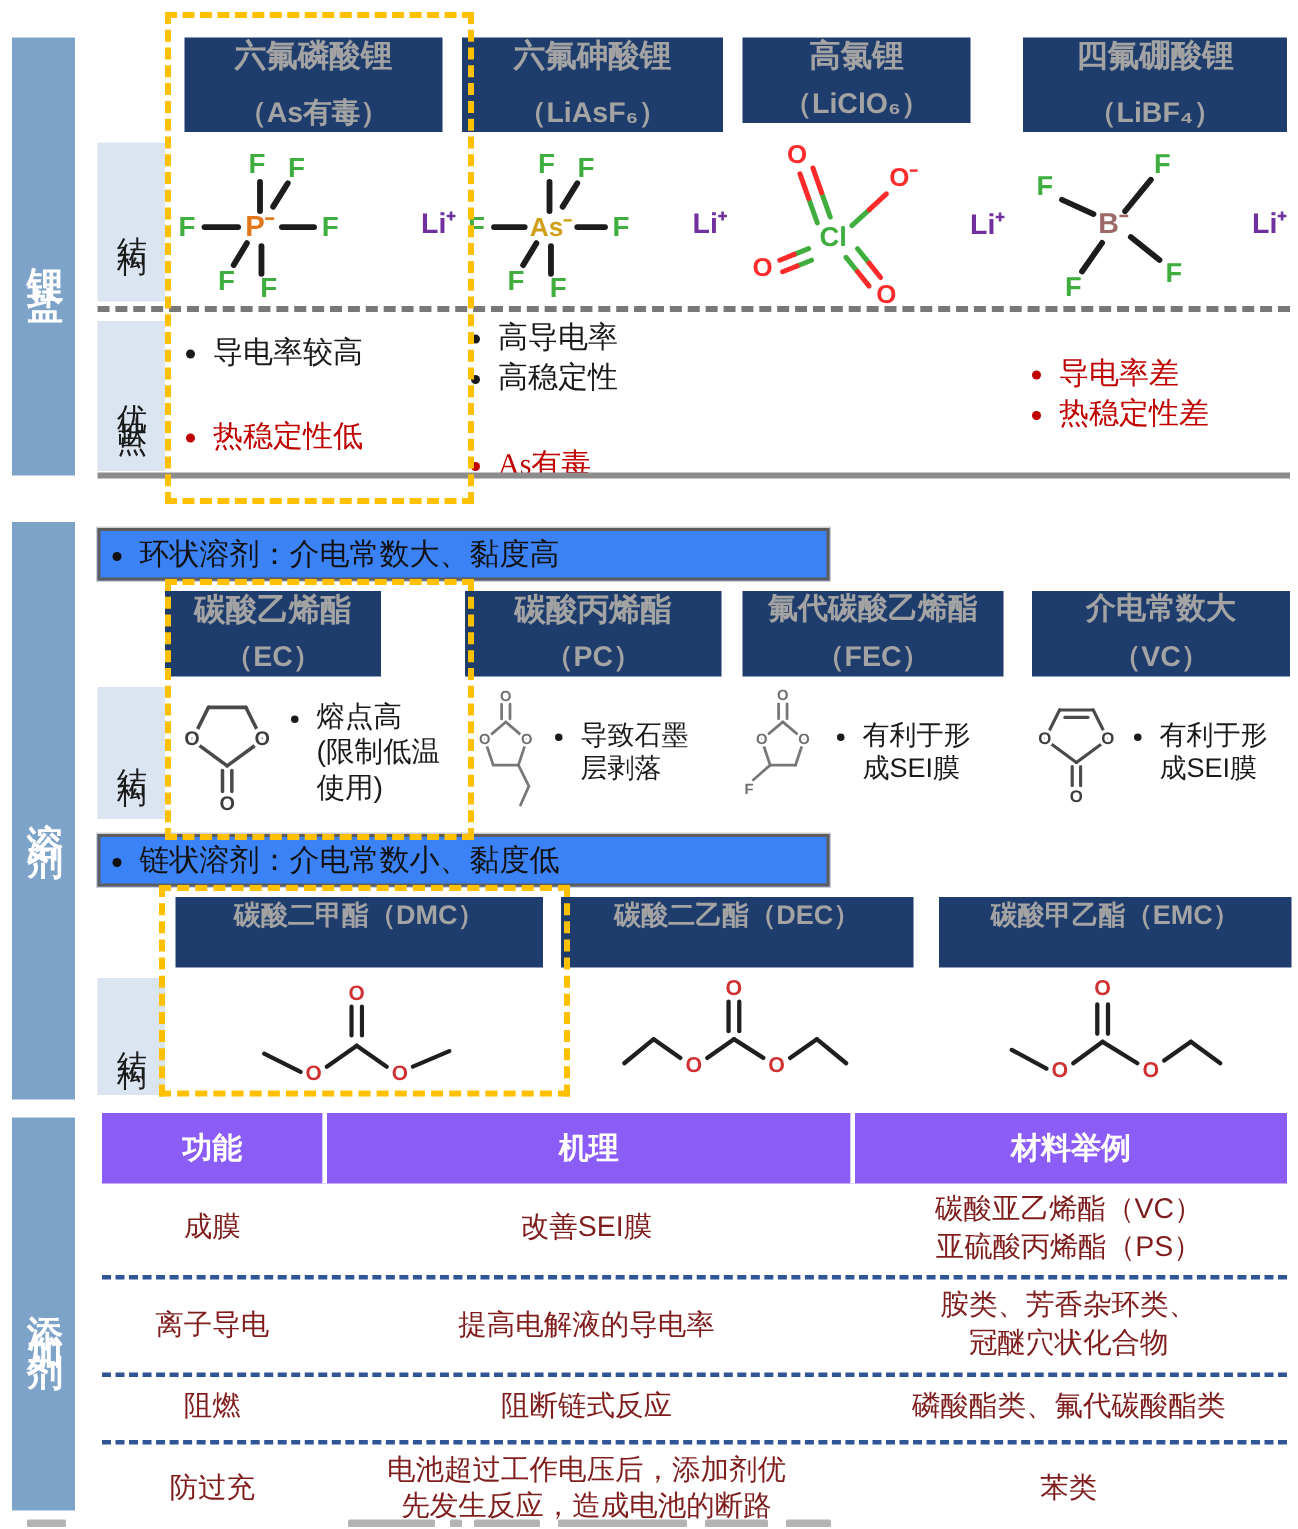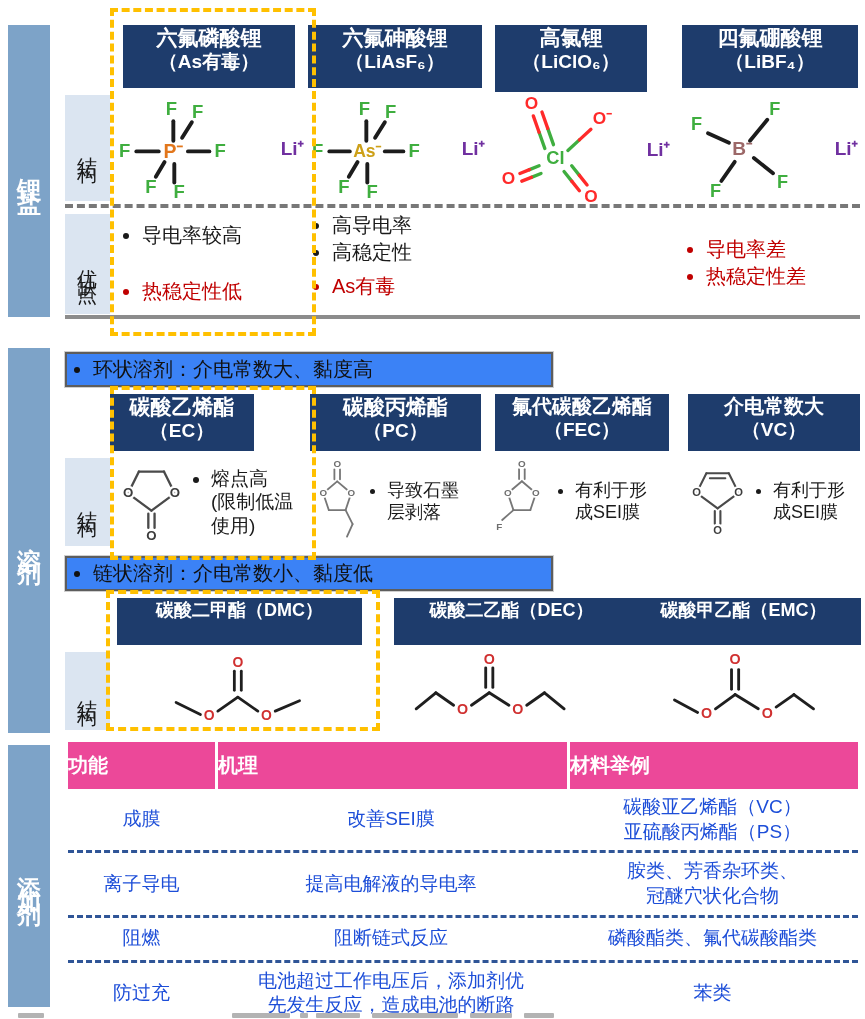--- a/index.html
+++ b/index.html
@@ -10,22 +10,22 @@
   .vbar{position:absolute;left:8px;width:42px;background:#7da3c8;color:#fff;
         display:flex;align-items:center;justify-content:center;font-weight:bold;font-size:24px;}
   .vbar span{writing-mode:vertical-rl;text-orientation:upright;letter-spacing:12px;line-height:1;}
 
   
   .rowlabel{position:absolute;left:65px;width:45px;background:#dbe5f1;color:#1a1a1a;
         display:flex;align-items:center;justify-content:center;font-size:20px;}
   .rowlabel span{writing-mode:vertical-rl;text-orientation:upright;letter-spacing:7px;line-height:1;}
 
   
-  .navy{position:absolute;background:#1e3c6c;color:#ffffff;display:flex;flex-direction:column;
-        align-items:center;justify-content:flex-start;font-weight:bold;text-align:center;}
+  .navy{position:absolute;background:#1e3c6c;color:#a3a3a3;display:flex;flex-direction:column;
+        align-items:center;justify-content:space-between;font-weight:bold;text-align:center;}
   .navy .l1{font-size:21px;line-height:1.25;}
   .navy .l2{font-size:19px;line-height:1.2;}
   .navy.single{font-size:18px;}
 
   
   .gdash{position:absolute;border-top:4px dashed #787878;}
   .gsolid{position:absolute;border-top:4px solid #8c8c8c;}
 
   
   .obox{position:absolute;border:4px dashed #ffc000;z-index:8;pointer-events:none;}
@@ -47,25 +47,25 @@
   .pros.center{justify-content:center;}
 
   
   .note{font-size:18px;line-height:1.22;}
   .note ul{margin:0;padding-left:19px;}
   .pre{white-space:pre-line;}
 
   
   #additives-table{position:absolute;left:68px;top:742px;width:790px;}
   .t-head{display:grid;grid-template-columns:147px 352px 291px;}
-  .t-head .hcell{background:#ec4899;color:#fff;font-weight:bold;font-size:20px;
+  .t-head .hcell{background:#8b5cf6;color:#fff;font-weight:bold;font-size:20px;text-align:center;
         padding:10px 0;}
   .t-head .hcell.sep{border-left:3px solid #fff;}
   .t-row{display:grid;grid-template-columns:147px 352px 291px;align-items:center;text-align:center;
-        font-size:19px;color:#1d4ed8;border-bottom:3px dashed #2f5597;line-height:1.3;}
+        font-size:19px;color:#7f1d1d;border-bottom:3px dashed #2f5597;line-height:1.3;}
   .t-row > div{padding:6px 4px;}
   .t-row.r1{min-height:55px;} .t-row.r2{min-height:57px;}
   .t-row.r3{min-height:42px;} .t-row.r4{min-height:58px;border-bottom:4px solid #2f5597;}
 
   
   .remnant{position:absolute;top:1013px;height:5px;background:#b3b3b3;border-radius:1px;}
 
   svg text{font-family:"Liberation Sans",sans-serif;font-weight:bold;}
 </style>
 </head>
@@ -84,21 +84,21 @@
     </div>
 
   <div class="navy" style="left:123px;top:25px;width:172px;height:63px;">
     <div class="l1">六氟磷酸锂</div>
     <div class="l2">（As有毒）</div>
   </div>
   <div class="navy" style="left:308px;top:25px;width:174px;height:63px;">
     <div class="l1">六氟砷酸锂</div>
     <div class="l2">（LiAsF₆）</div>
   </div>
-  <div class="navy" style="left:495px;top:25px;width:152px;height:67px;">
+  <div class="navy" style="left:495px;top:25px;width:152px;height:57px;">
     <div class="l1">高氯锂</div>
     <div class="l2">（LiClO₆）</div>
   </div>
   <div class="navy" style="left:682px;top:25px;width:176px;height:63px;">
     <div class="l1">四氟硼酸锂</div>
     <div class="l2">（LiBF₄）</div>
   </div>
 
   <div class="rowlabel" style="top:95px;height:106px;">
     <span>结构</span>
@@ -210,21 +210,21 @@
       </ul>
     <ul style="margin-top:26px;">
         <li class="red">热稳定性低</li>
       </ul>
   </div>
   <div class="pros" style="left:308px;top:210px;width:180px;height:106px;">
     <ul>
       <li>高导电率</li>
       <li>高稳定性</li>
     </ul>
-    <ul style="margin-top:4px;">
+    <ul style="margin-top:28px;font-family:Liberation Serif, serif;">
         <li class="red">As有毒</li>
       </ul>
   </div>
   <div class="pros center" style="left:682px;top:212px;width:180px;height:100px;">
     <ul>
       <li class="red">导电率差</li>
       <li class="red">热稳定性差</li>
     </ul>
   </div>
 
@@ -359,21 +359,21 @@
 
   <div class="banner" style="left:65px;top:556px;width:484px;height:31px;">
     <ul>
         <li>链状溶剂：介电常数小、黏度低</li>
       </ul>
   </div>
 
   <div class="navy single" style="left:117px;top:598px;width:245px;height:47px;">
     <div>碳酸二甲酯（DMC）</div>
     </div>
-  <div class="navy single" style="left:374px;top:598px;width:235px;height:47px;margin-left:20px;">
+  <div class="navy single" style="left:374px;top:598px;width:235px;height:47px;">
     <div>碳酸二乙酯（DEC）</div>
     </div>
   <div class="navy single" style="left:626px;top:598px;width:235px;height:47px;">
     <div>碳酸甲乙酯（EMC）</div>
     </div>
 
   <div class="rowlabel" style="top:652px;height:78px;">
     <span>结构</span>
     </div>
 

